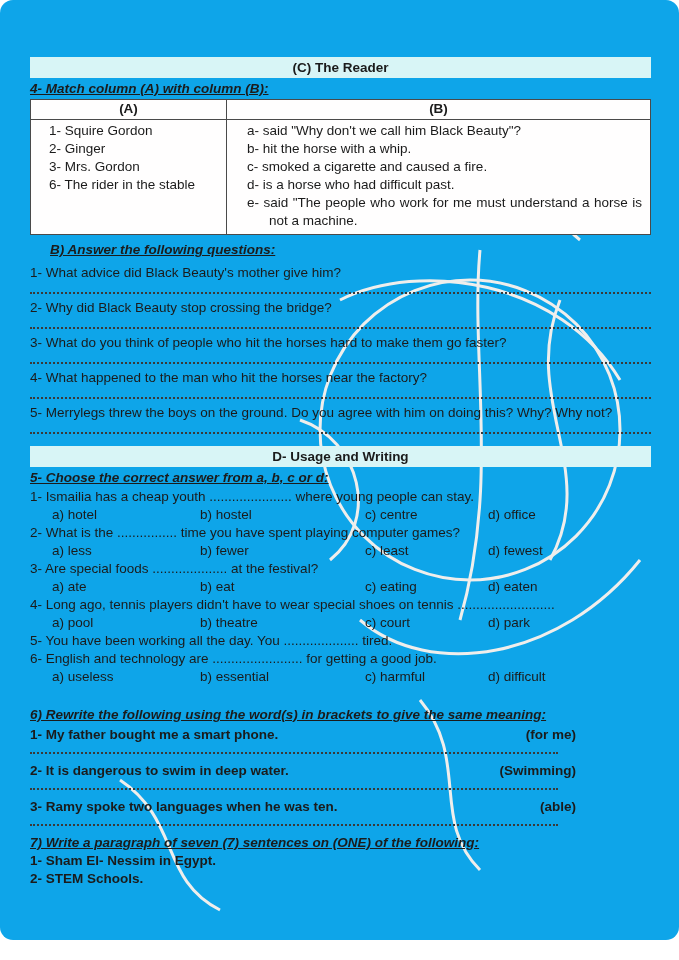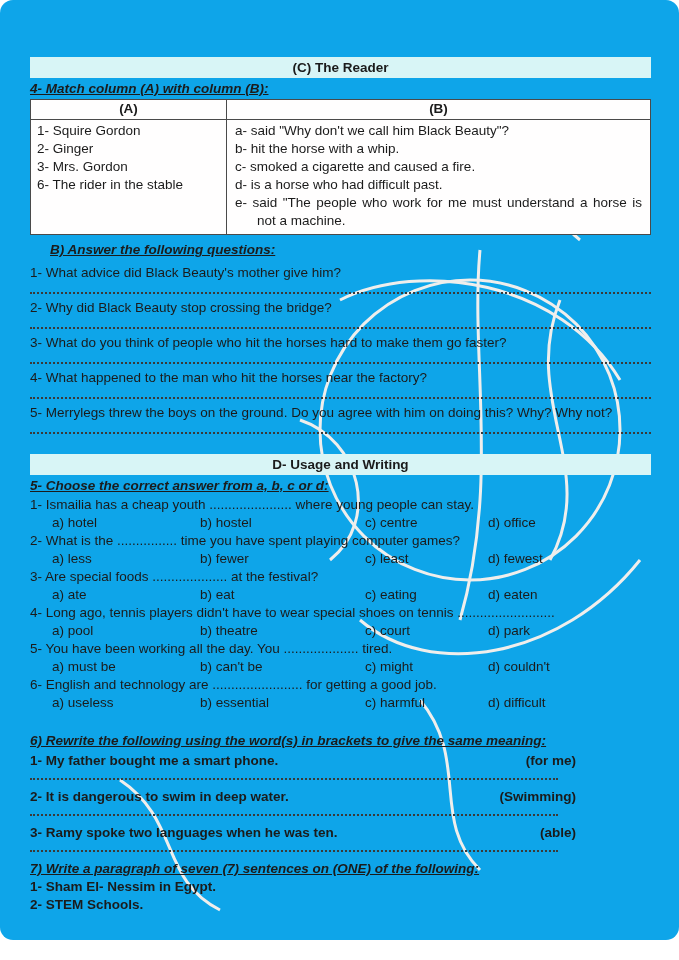--- a/index.html
+++ b/index.html
@@ -50,21 +50,21 @@
     margin-top: 1px;
     background: #fffefe;
   }
   .mt-header { display: flex; border-bottom: 1px solid #4a4a4a; font-weight: bold; }
   .mt-header > div { text-align: center; padding: 0 0 1px 0; }
   .mt-cell-a { width: 196px; border-right: 1px solid #4a4a4a; }
   .mt-cell-b { flex: 1; }
   .mt-body { display: flex; align-items: stretch; }
   .mt-col-a { width: 196px; border-right: 1px solid #4a4a4a; padding: 2px 6px 4px 6px; }
   .mt-col-b { flex: 1; padding: 2px 8px 4px 8px; }
-  .mt-col-a > div, .mt-col-b > div { line-height: 18px; }
+  .mt-col-a > div, .mt-col-b > div { line-height: 18px; margin-left: 12px; }
   .mt-col-b > div:last-child {
     text-align: justify;
     padding-left: 22px;
     text-indent: -22px;
   }
   
   .qa-list { margin-top: 5px; }
   .qa-block .q-text { line-height: 18px; }
   .dotted-line {
     height: 10px;
@@ -88,21 +88,21 @@
     display: flex;
     justify-content: space-between;
     padding-right: 75px;
     font-weight: bold;
     line-height: 18px;
   }
   .rw-block .dotted-line { width: 528px; height: 10px; margin-bottom: 8px; }
   
   .topic { font-weight: bold; line-height: 18px; }
   .sp-q6 { margin-top: 20px; }
-  .sp-bar2 { margin-top: 20px; }
+  .sp-bar2 { margin-top: 12px; }
   .sp-qb { margin-top: 6px; margin-left: 20px; }
 </style>
 </head>
 <body>
 
 <div class="page">
 
   <svg class="watermark" viewBox="0 0 679 960" xmlns="http://www.w3.org/2000/svg">
     <g fill="none" stroke="#efeeec" stroke-width="3">
       <circle cx="470" cy="430" r="150"></circle>
@@ -245,30 +245,20 @@
               <div class="mcq-option">b) theatre</div>
 
               <div class="mcq-option">c) court</div>
 
               <div class="mcq-option">d) park</div>
             </div>
         </div>
 
         <div class="mcq-block">
           <div class="mcq-stem">5- You have been working all the day. You .................... tired.</div>
-          <div class="mcq-options">
-
-              <div class="mcq-option">a) must be</div>
-
-              <div class="mcq-option">b) can't be</div>
-
-              <div class="mcq-option">c) might</div>
-
-              <div class="mcq-option">d) couldn't</div>
-            </div>
         </div>
 
         <div class="mcq-block">
           <div class="mcq-stem">6- English and technology are ........................ for getting a good job.</div>
           <div class="mcq-options">
 
               <div class="mcq-option">a) useless</div>
 
               <div class="mcq-option">b) essential</div>
 

